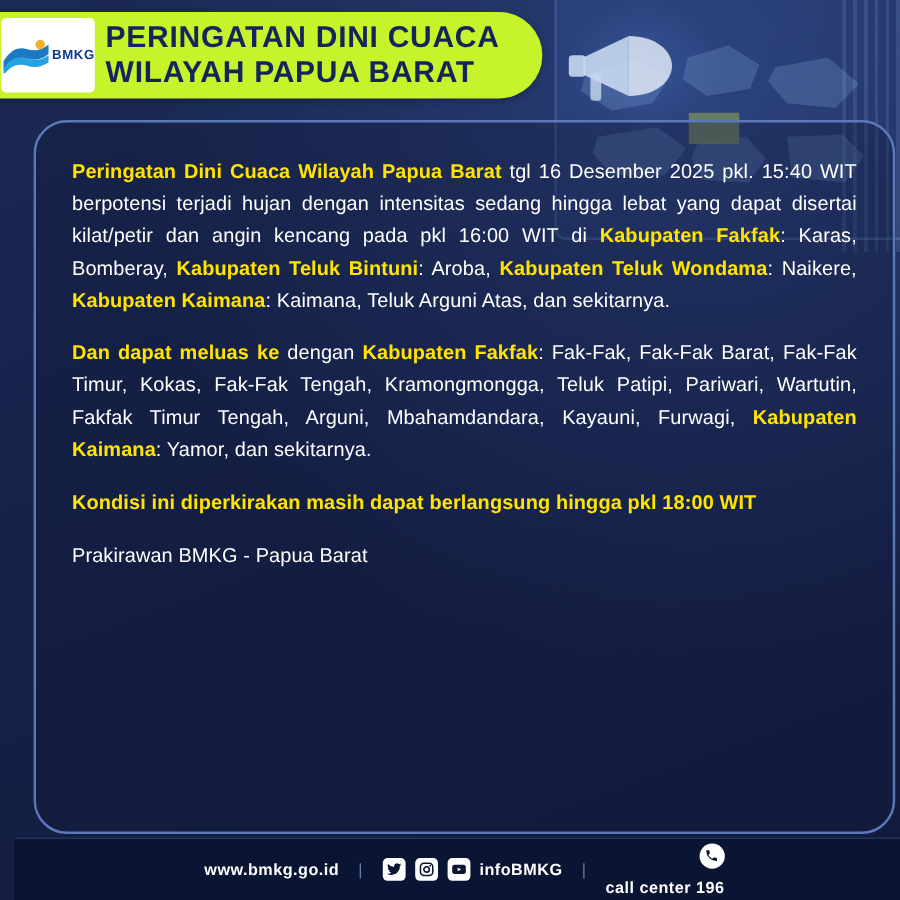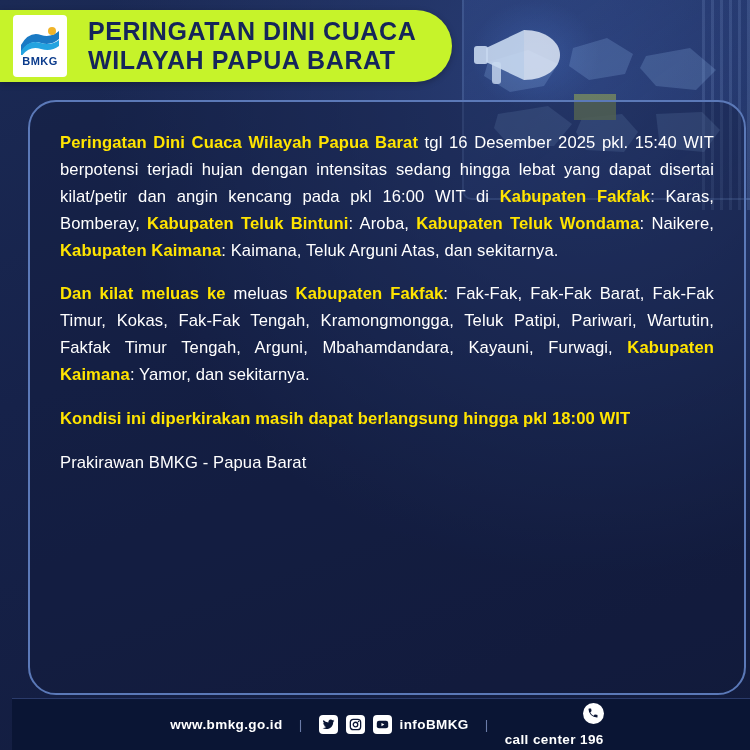--- a/index.html
+++ b/index.html
@@ -68,24 +68,24 @@
     align-items: center;
     box-shadow: 0 2px 6px rgba(0,0,0,0.25);
   }
   .logo-wrap {
     width: 74px; height: 72px;
     display: flex; flex-direction: column;
     align-items: center; justify-content: center;
     padding-left: 6px;
   }
   .logo-badge {
-    width: 54px; height: 62px;
+    width: 78px; height: 62px;
     background: #ffffff;
     border-radius: 4px;
-    display: flex; flex-direction: column;
+    display: flex; flex-direction: row;
     align-items: center; justify-content: center;
     gap: 1px;
   }
   .logo-badge svg { display: block; }
   .logo-text {
     font-size: 11px; font-weight: bold; color: #0b3b8c;
     letter-spacing: 0.5px; line-height: 1;
   }
   .header-titles {
     padding-left: 14px;
@@ -196,21 +196,21 @@
       <div>PERINGATAN DINI CUACA</div>
       <div>WILAYAH PAPUA BARAT</div>
     </div>
   </div>
 
   <div class="card">
     <div class="body-text">
 
       <p><span class="hl">Peringatan Dini Cuaca Wilayah Papua Barat</span><span> tgl 16 Desember 2025 pkl. 15:40 WIT berpotensi terjadi hujan dengan intensitas sedang hingga lebat yang dapat disertai kilat/petir dan angin kencang pada pkl 16:00 WIT di </span><span class="hl">Kabupaten Fakfak</span><span>: Karas, Bomberay, </span><span class="hl">Kabupaten Teluk Bintuni</span><span>: Aroba, </span><span class="hl">Kabupaten Teluk Wondama</span><span>: Naikere, </span><span class="hl">Kabupaten Kaimana</span><span>: Kaimana, Teluk Arguni Atas, dan sekitarnya.</span></p>
 
-      <p><span class="hl">Dan kilat meluas ke</span><span> meluas </span><span class="hl">Kabupaten Fakfak</span><span>: Fak-Fak, Fak-Fak Barat, Fak-Fak Timur, Kokas, Fak-Fak Tengah, Kramongmongga, Teluk Patipi, Pariwari, Wartutin, Fakfak Timur Tengah, Arguni, Mbahamdandara, Kayauni, Furwagi, </span><span class="hl">Kabupaten Kaimana</span><span>: Yamor, dan sekitarnya.</span></p>
+      <p><span class="hl">Dan dapat meluas ke</span><span> dengan </span><span class="hl">Kabupaten Fakfak</span><span>: Fak-Fak, Fak-Fak Barat, Fak-Fak Timur, Kokas, Fak-Fak Tengah, Kramongmongga, Teluk Patipi, Pariwari, Wartutin, Fakfak Timur Tengah, Arguni, Mbahamdandara, Kayauni, Furwagi, </span><span class="hl">Kabupaten Kaimana</span><span>: Yamor, dan sekitarnya.</span></p>
 
       <p><span class="hl">Kondisi ini diperkirakan masih dapat berlangsung hingga pkl 18:00 WIT</span></p>
 
       <p class="sig">Prakirawan BMKG - Papua Barat</p>
     </div>
   </div>
 
   <div class="footer">
     <span>www.bmkg.go.id</span>
     <span class="sep">|</span>

